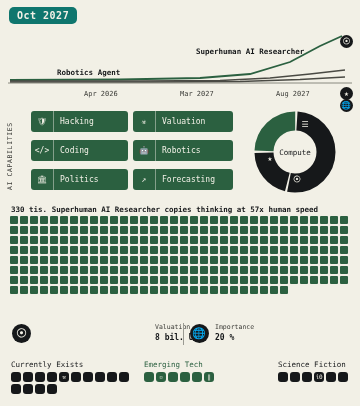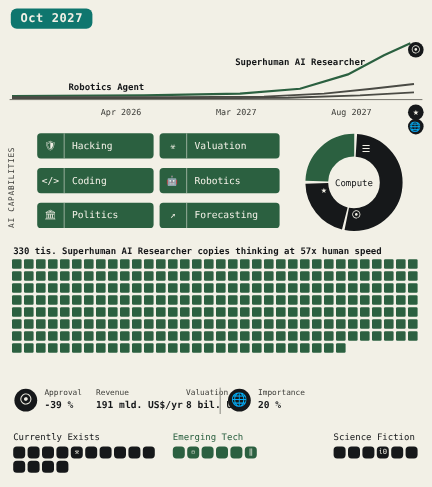--- a/index.html
+++ b/index.html
@@ -472,28 +472,20 @@
       <div class="sq" style="background: rgb(43, 96, 64);"></div>
       <div class="sq" style="background: rgb(43, 96, 64);"></div>
       <div class="sq" style="background: rgb(43, 96, 64);"></div>
       <div class="sq" style="background: rgb(43, 96, 64);"></div>
       <div class="sq" style="background: rgb(43, 96, 64);"></div>
       <div class="sq" style="background: rgb(43, 96, 64);"></div>
     </div>
 
   <div class="stats">
     <span class="stat-ico si-1">⦿</span>
-    <div class="stat st-approval">
-      <span class="k">Approval</span>
-      <span class="v">-39 %</span>
-    </div>
-    <div class="stat st-revenue">
-      <span class="k">Revenue</span>
-      <span class="v">191 mld. US$/yr</span>
-    </div>
     <div class="stat st-valuation">
       <span class="k">Valuation</span>
       <span class="v">8 bil. US$</span>
     </div>
     <div class="divider"></div>
     <span class="stat-ico si-2">🌐</span>
     <div class="stat st-importance">
       <span class="k">Importance</span>
       <span class="v">20 %</span>
     </div>

